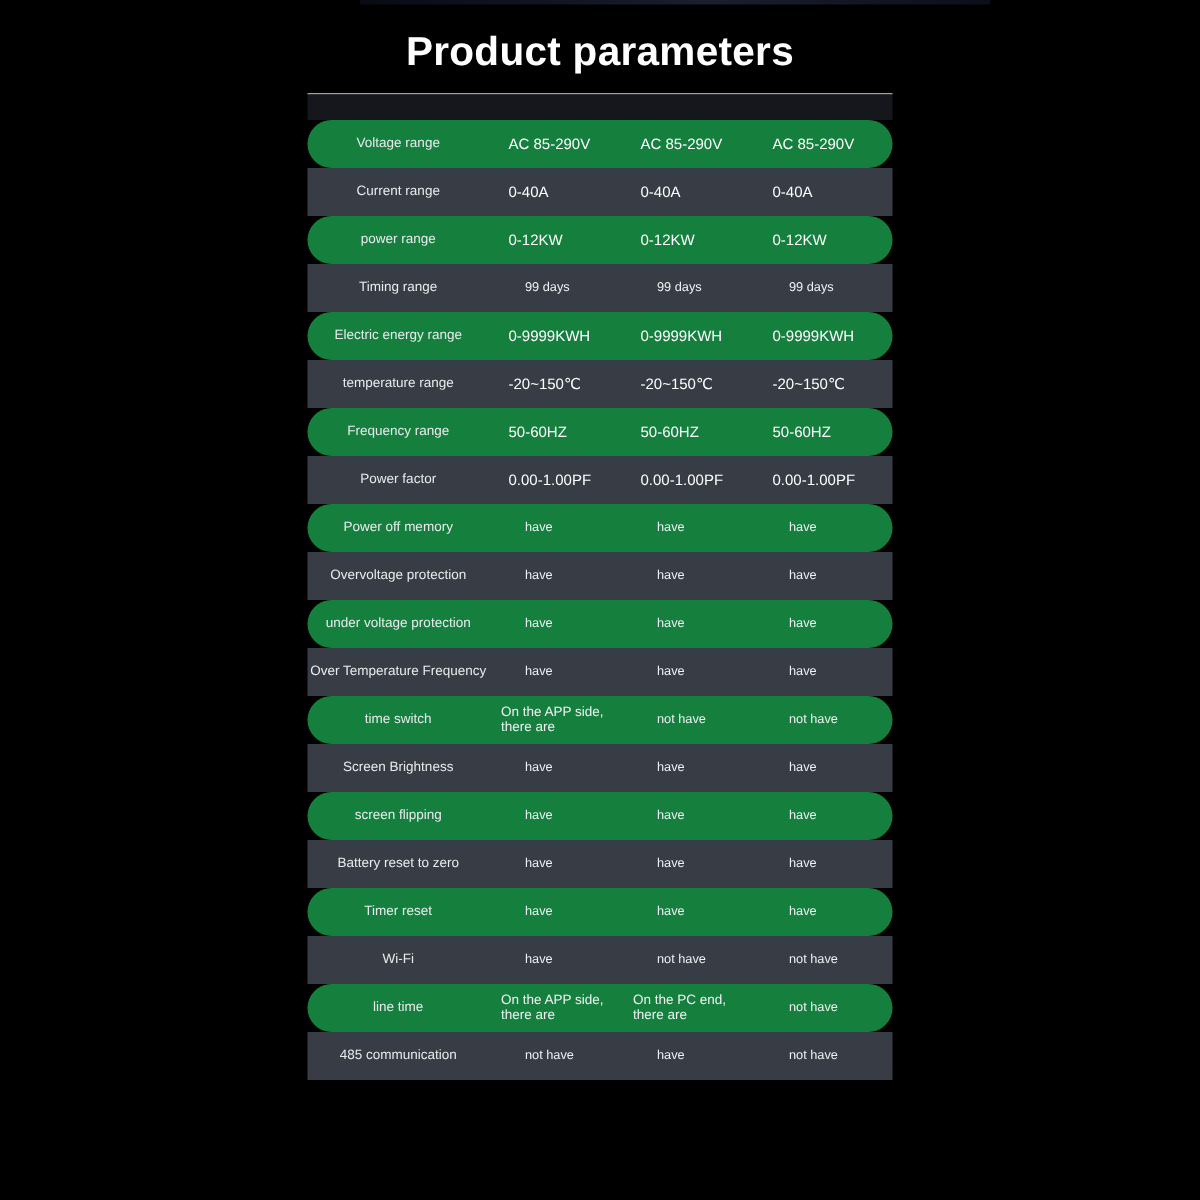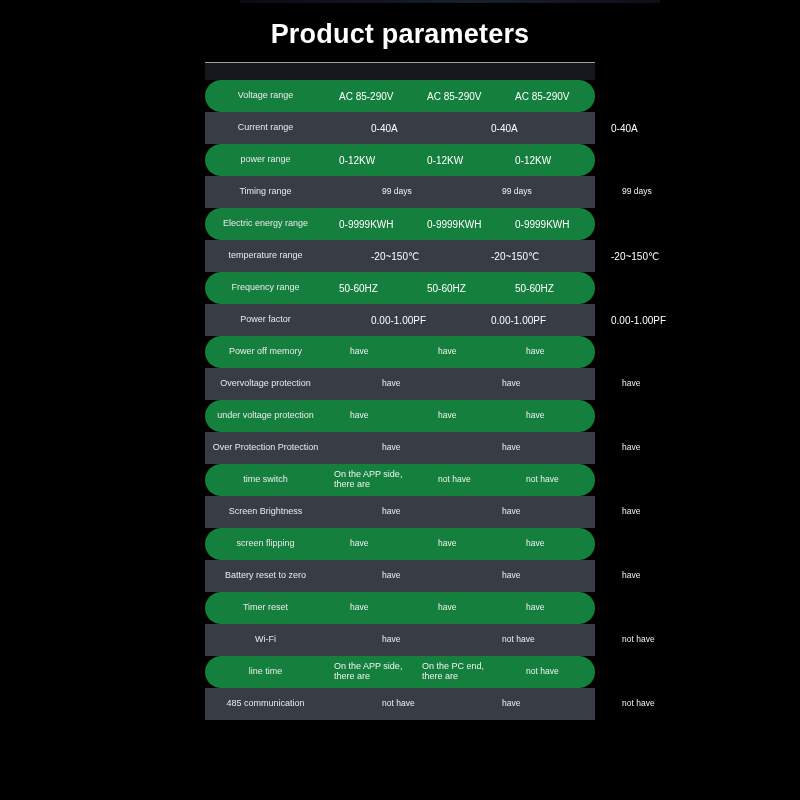--- a/index.html
+++ b/index.html
@@ -25,21 +25,21 @@
   .table{
     position:absolute;left:205px;top:62px;width:390px;
     border-top:1.5px solid #9aa0a8;
     box-sizing:border-box;
   }
   .band-dark{height:17px;background:#15171d;}
 
   .row{display:flex;align-items:center;box-sizing:border-box;height:32px;}
   .row.header{height:32px;background:#272b35;}
   .row.light{background:#15803d;border-radius:16px;}
-  .row.dark{background:#383c44;gap:32px;}
+  .row.dark{background:#383c44;}
 
   .c-label{
     width:125px;flex:0 0 125px;text-align:center;
     color:#e9eaec;font-size:9px;line-height:1.1;
     padding-right:4px;box-sizing:border-box;
   }
   .row.header .c-label{color:#e9eaec;font-size:9px;}
 
   .c-val{
     flex:0 0 88px;width:88px;box-sizing:border-box;
@@ -134,21 +134,21 @@
           <div class="c-val">have</div>
           <div class="c-val">have</div>
         </div>
         <div class="row light small">
           <div class="c-label">under voltage protection</div>
           <div class="c-val">have</div>
           <div class="c-val">have</div>
           <div class="c-val">have</div>
         </div>
         <div class="row dark small">
-          <div class="c-label">Over Protection Protection</div>
+          <div class="c-label">Over Temperature Frequency</div>
           <div class="c-val">have</div>
           <div class="c-val">have</div>
           <div class="c-val">have</div>
         </div>
         <div class="row light long">
           <div class="c-label">time switch</div>
           <div class="c-val">On the APP side, there are</div>
           <div class="c-val short">not have</div>
           <div class="c-val short">not have</div>
         </div>

